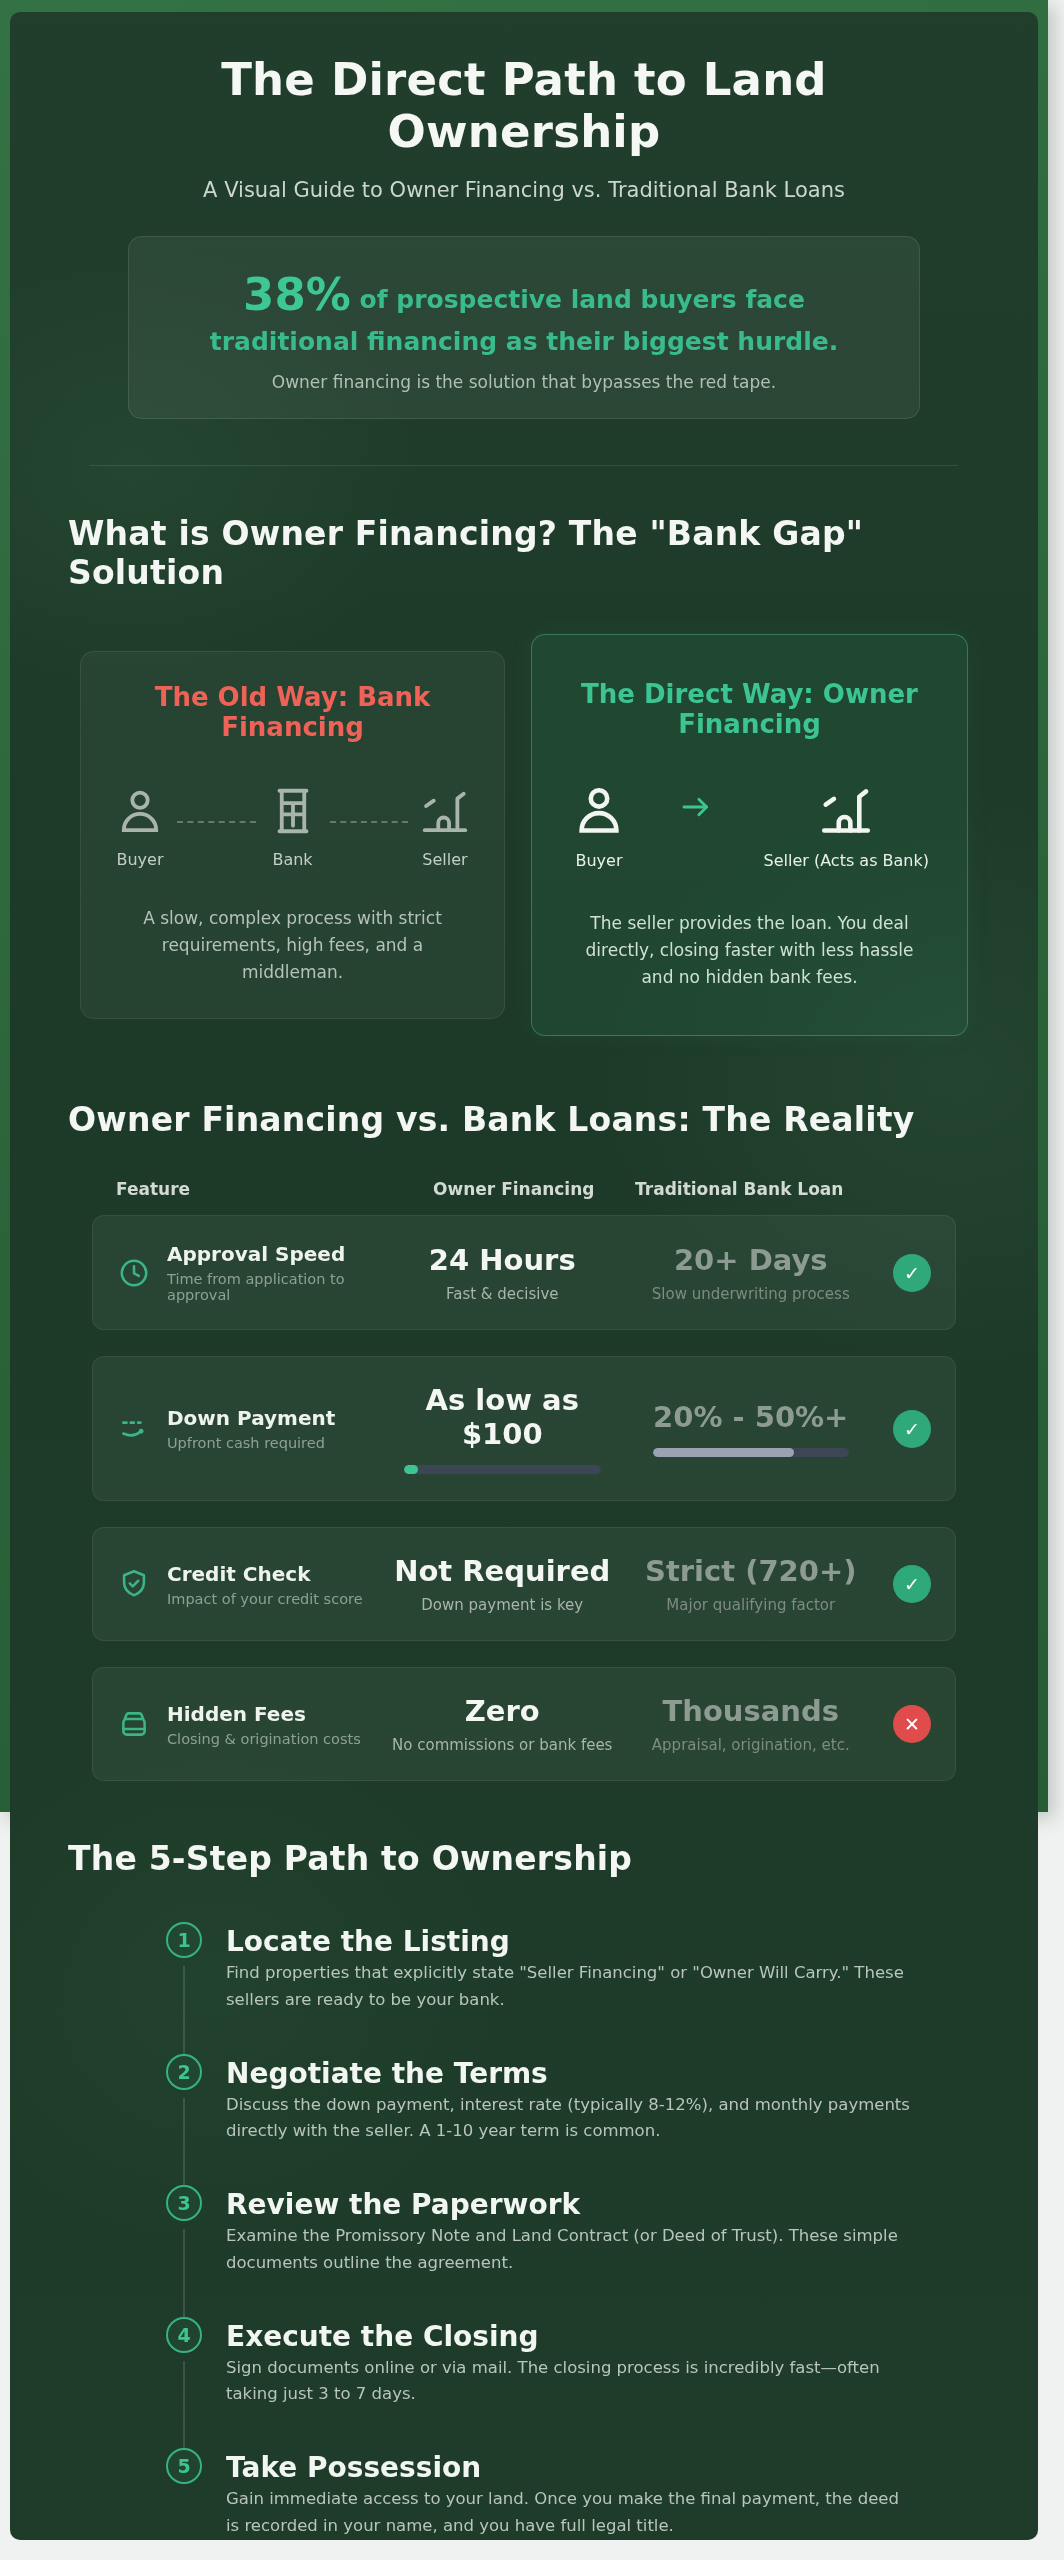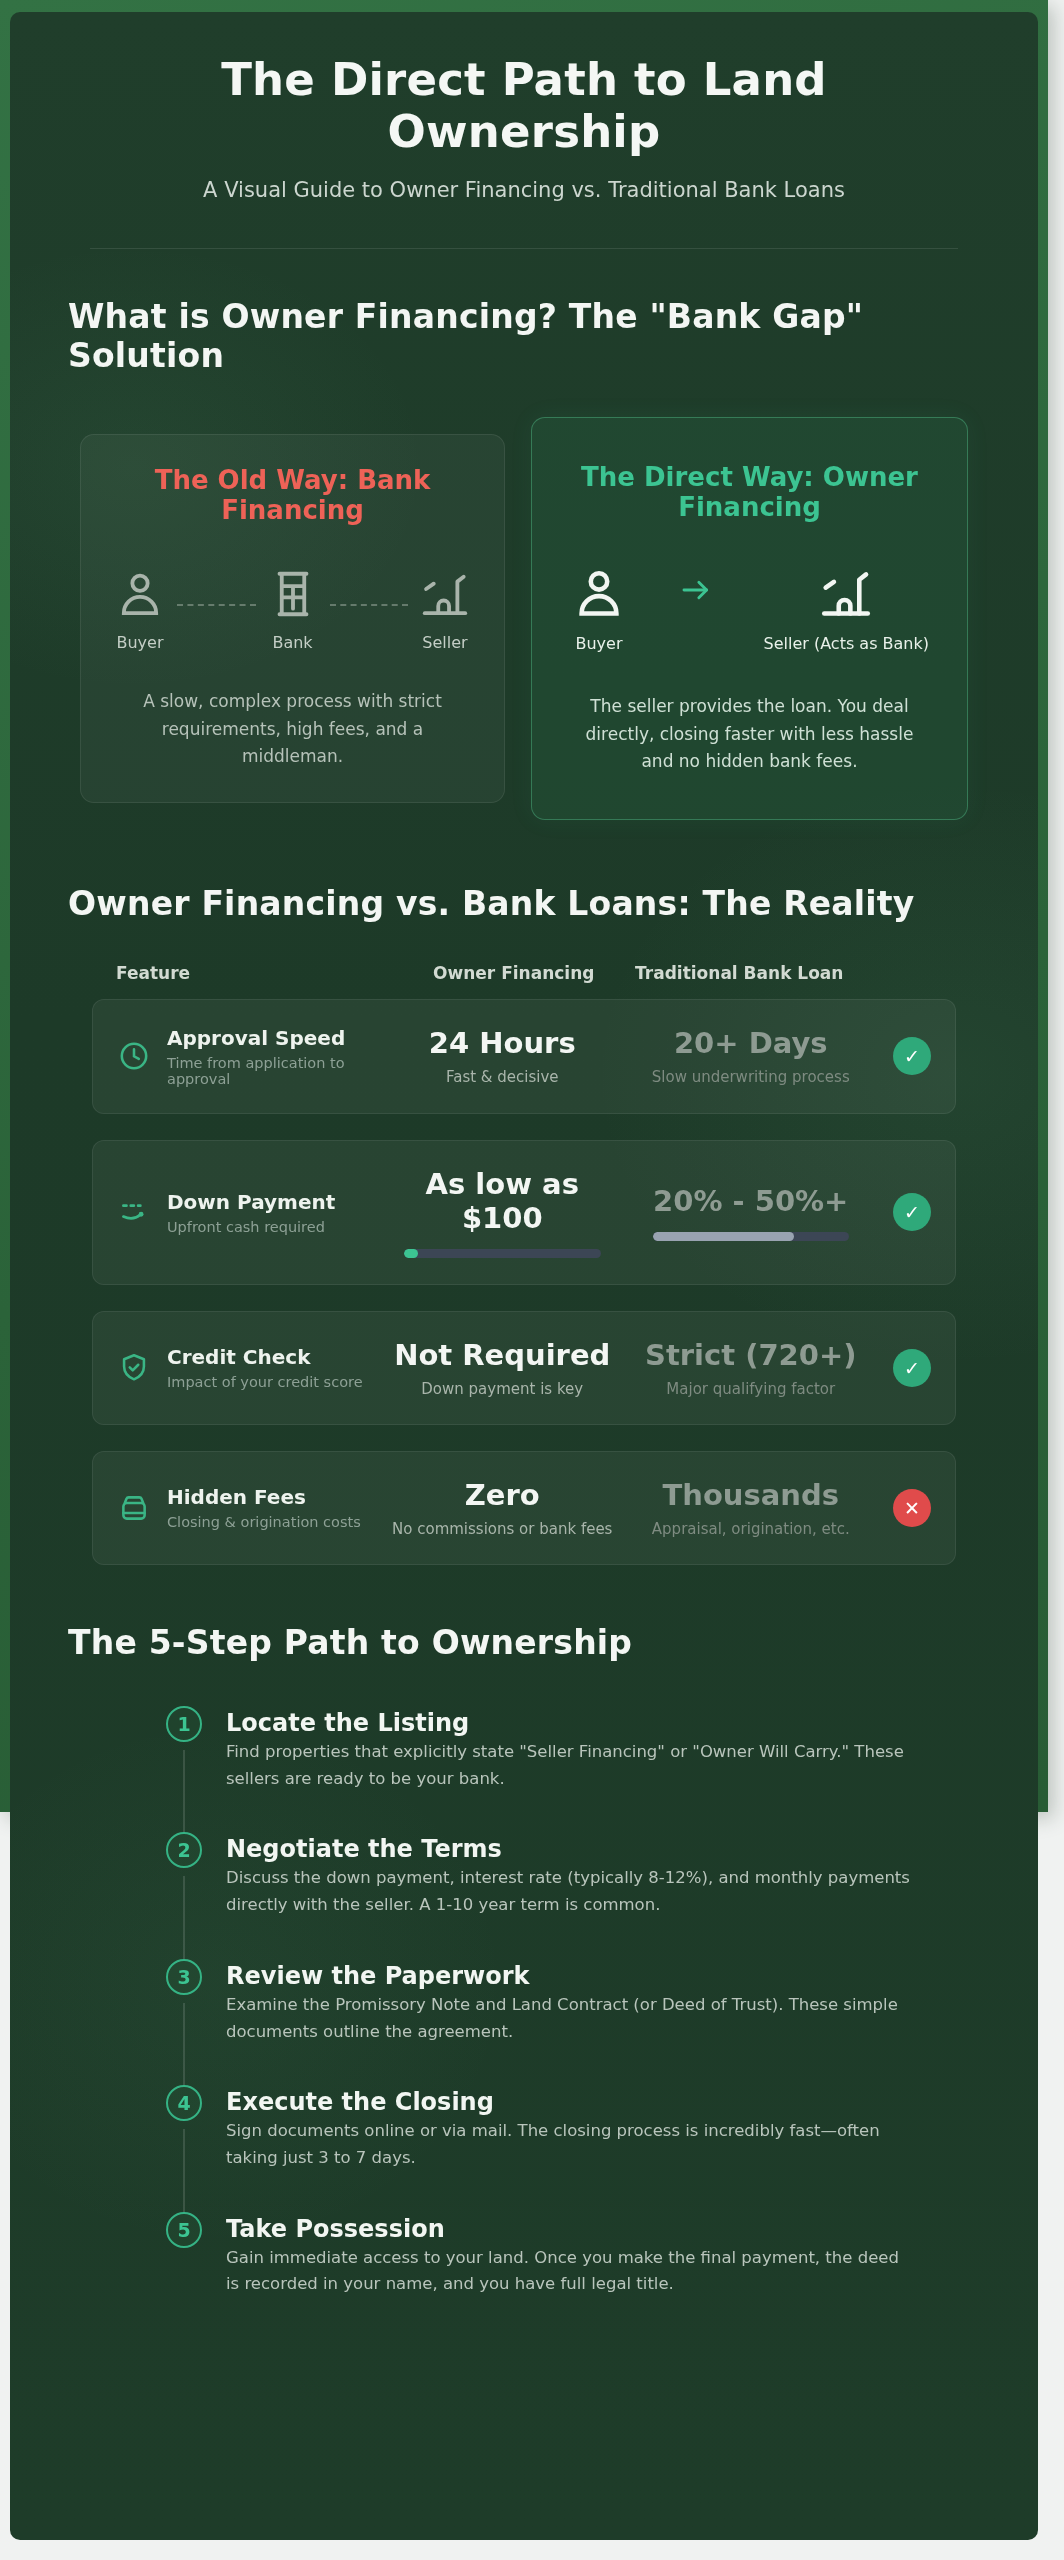--- a/index.html
+++ b/index.html
@@ -127,34 +127,40 @@
     width:2px; background:rgba(255,255,255,.13);
   }
   .step-num {
     position:absolute; left:0; top:0;
     width:36px; height:36px; border-radius:50%;
     border:2.5px solid #35b385; color:#3cc492;
     display:flex; align-items:center; justify-content:center;
     font-size:19px; font-weight:bold;
     background:rgba(40,90,60,.25);
   }
-  .step-title { font-size:24px; font-weight:bold; color:#f2f6f2; padding-top:3px; }
+  .step-title { font-size:28px; font-weight:bold; color:#f2f6f2; padding-top:3px; }
   .step-body { margin-top:2px; font-size:16.5px; line-height:1.62; color:#b9c5bc; max-width:790px; }
   svg { display:block; }
 </style>
 </head>
 <body>
 
 <div class="page-frame">
 <div class="page">
 <div class="content">
 
   <h1>The Direct Path to Land Ownership</h1>
   <div class="subtitle">A Visual Guide to Owner Financing vs. Traditional Bank Loans</div>
 
+  <div class="stat-box">
+    <div class="stat-line">
+      <span class="stat-value">38%</span><span class="stat-text"> of prospective land buyers face traditional financing as their biggest hurdle.</span>
+    </div>
+    <div class="stat-sub">Owner financing is the solution that bypasses the red tape.</div>
+  </div>
 
   <div class="divider"></div>
 
   <h2 class="h2-what">What is Owner Financing? The "Bank Gap" Solution</h2>
 
   <div class="cards">
     <div class="card-old">
       <div class="card-title-old">The Old Way: Bank Financing</div>
       <div class="flow">
         <div class="node">

